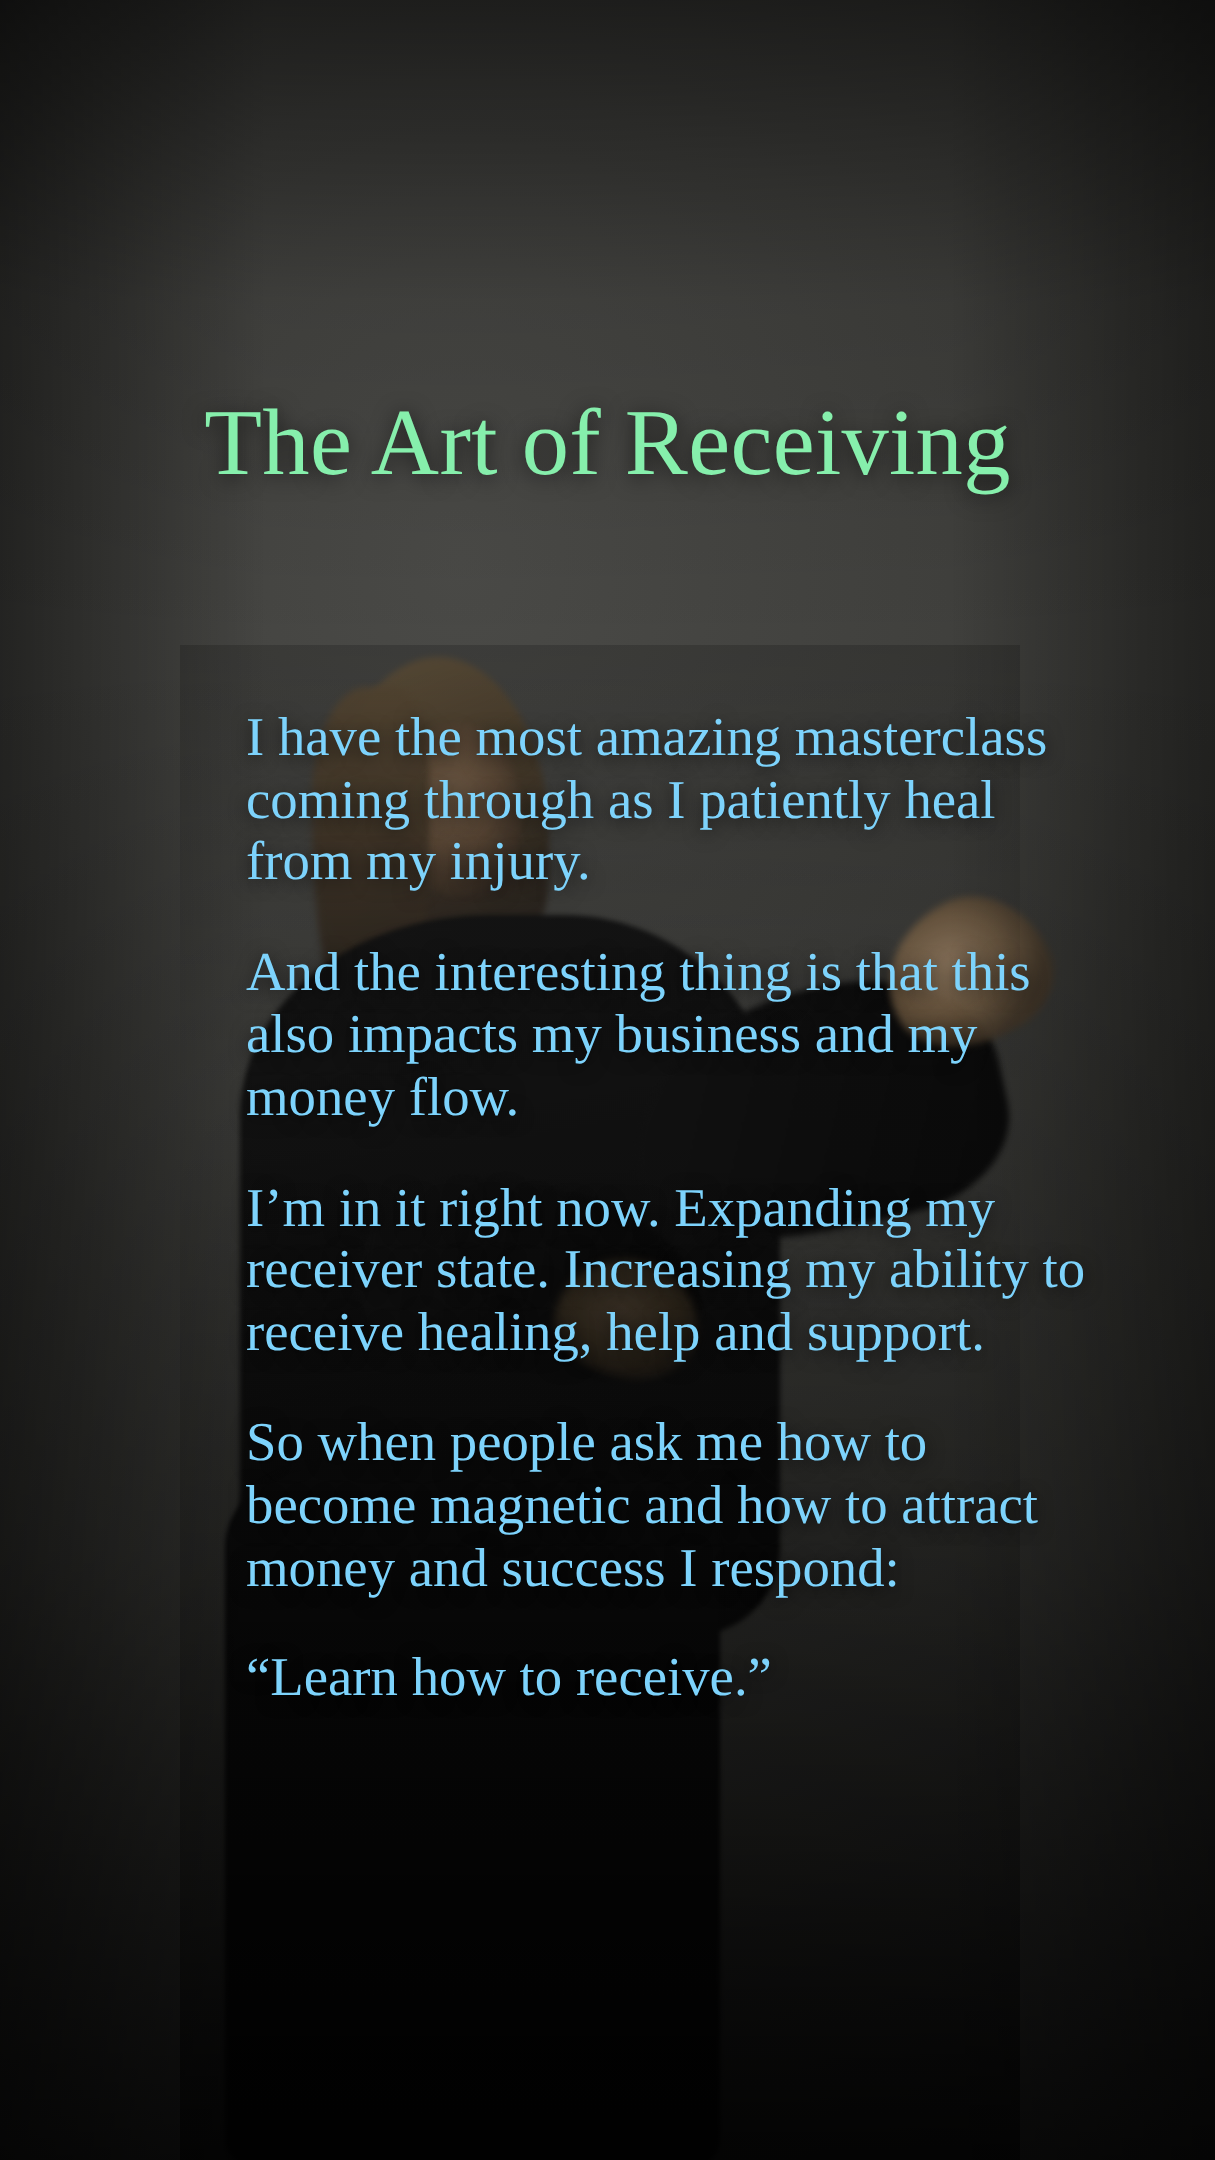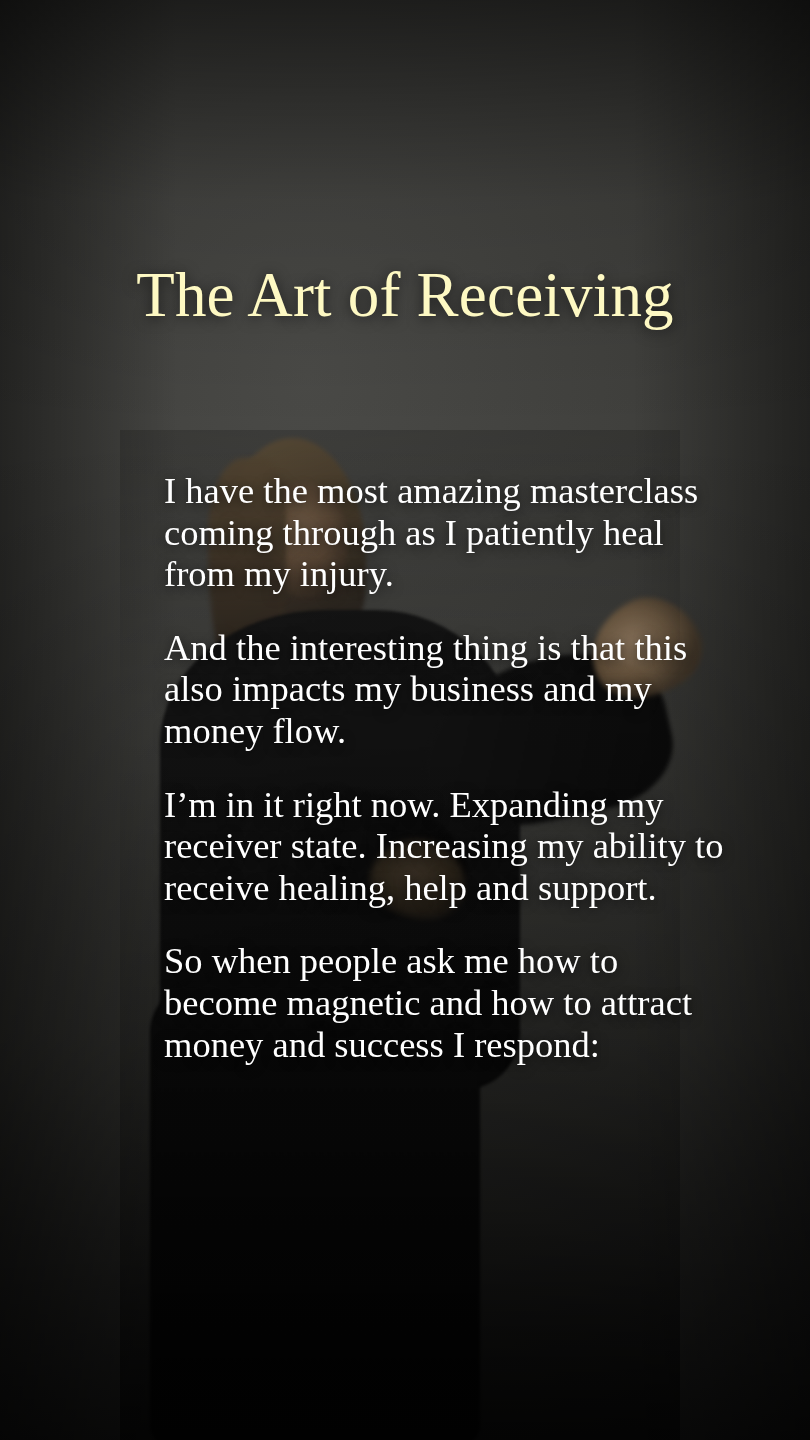--- a/index.html
+++ b/index.html
@@ -150,33 +150,33 @@
   .overlay {
     position: absolute;
     inset: 0;
   }
   .headline {
     position: absolute;
     left: 0;
     right: 0;
     top: 262px;
     text-align: center;
-    color: #fef9c3;
+    color: #86efac;
     font-size: 63px;
     line-height: 1.05;
     letter-spacing: 0.2px;
     font-weight: 400;
     text-shadow: 0 2px 14px rgba(0,0,0,0.65);
   }
   .body-copy {
     position: absolute;
     left: 164px;
     top: 470px;
     width: 566px;
-    color: #ffffff;
+    color: #7dd3fc;
     font-size: 36.5px;
     line-height: 1.14;
     text-shadow: 0 2px 12px rgba(0,0,0,0.7);
   }
   .body-copy p {
     margin: 0 0 32px 0;
   }
   .body-copy p:last-child {
     margin-bottom: 0;
   }
@@ -204,16 +204,17 @@
   <div class="bg-vignette"></div>
 
   <div class="overlay">
     <div class="headline">The Art of Receiving</div>
 
     <div class="body-copy">
       <p>I have the most amazing masterclass coming through as I patiently heal from my injury.</p>
       <p>And the interesting thing is that this also impacts my business and my money flow.</p>
       <p>I’m in it right now. Expanding my receiver state. Increasing my ability to receive healing, help and support.</p>
       <p>So when people ask me how to become magnetic and how to attract money and success I respond:</p>
+      <p>“Learn how to receive.”</p>
     </div>
   </div>
 
 </div>
 
 </body></html>

